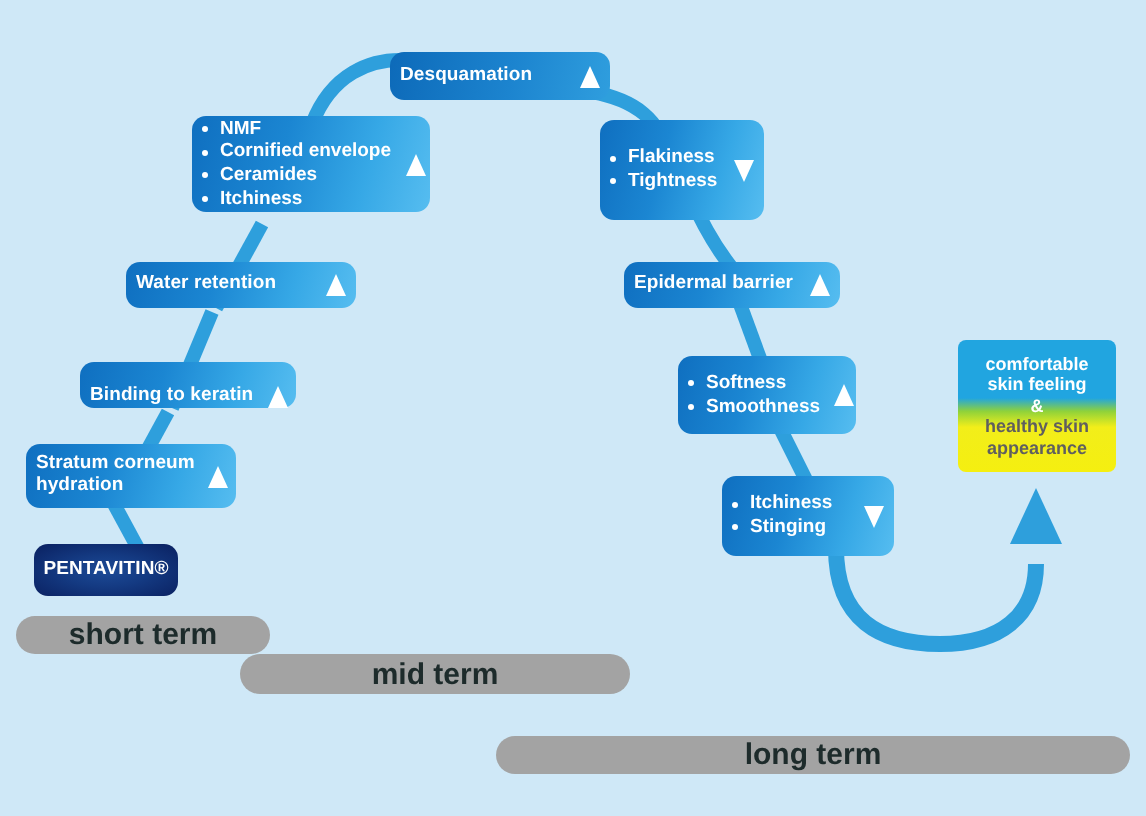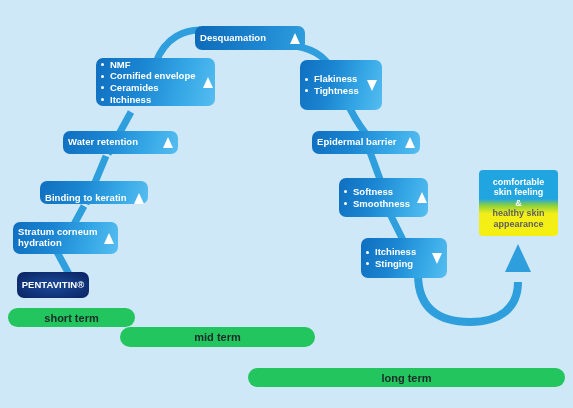--- a/index.html
+++ b/index.html
@@ -126,24 +126,24 @@
     line-height: 10.4px;
     text-align: center;
     white-space: nowrap;
   }
   .out-top { color: #ffffff; }
   .out-bot { color: #5f5f5f; }
   .out-amp { color: #ffffff; }
 
   .term-bar {
     position: absolute;
-    background: #22c55e;
+    background: #a3a3a3;
     border-radius: 10px;
     color: #1d2b2b;
-    font-size: 11px;
+    font-size: 15px;
     font-weight: bold;
     display: flex;
     align-items: center;
     justify-content: center;
     z-index: 3;
   }
   #term-short { left:8px; top:308px; width:127px; height:19px; }
   #term-mid   { left:120px; top:327px; width:195px; height:20px; }
   #term-long  { left:248px; top:348px; width:317px; height:19px;margin-top:20px; }
 </style>

